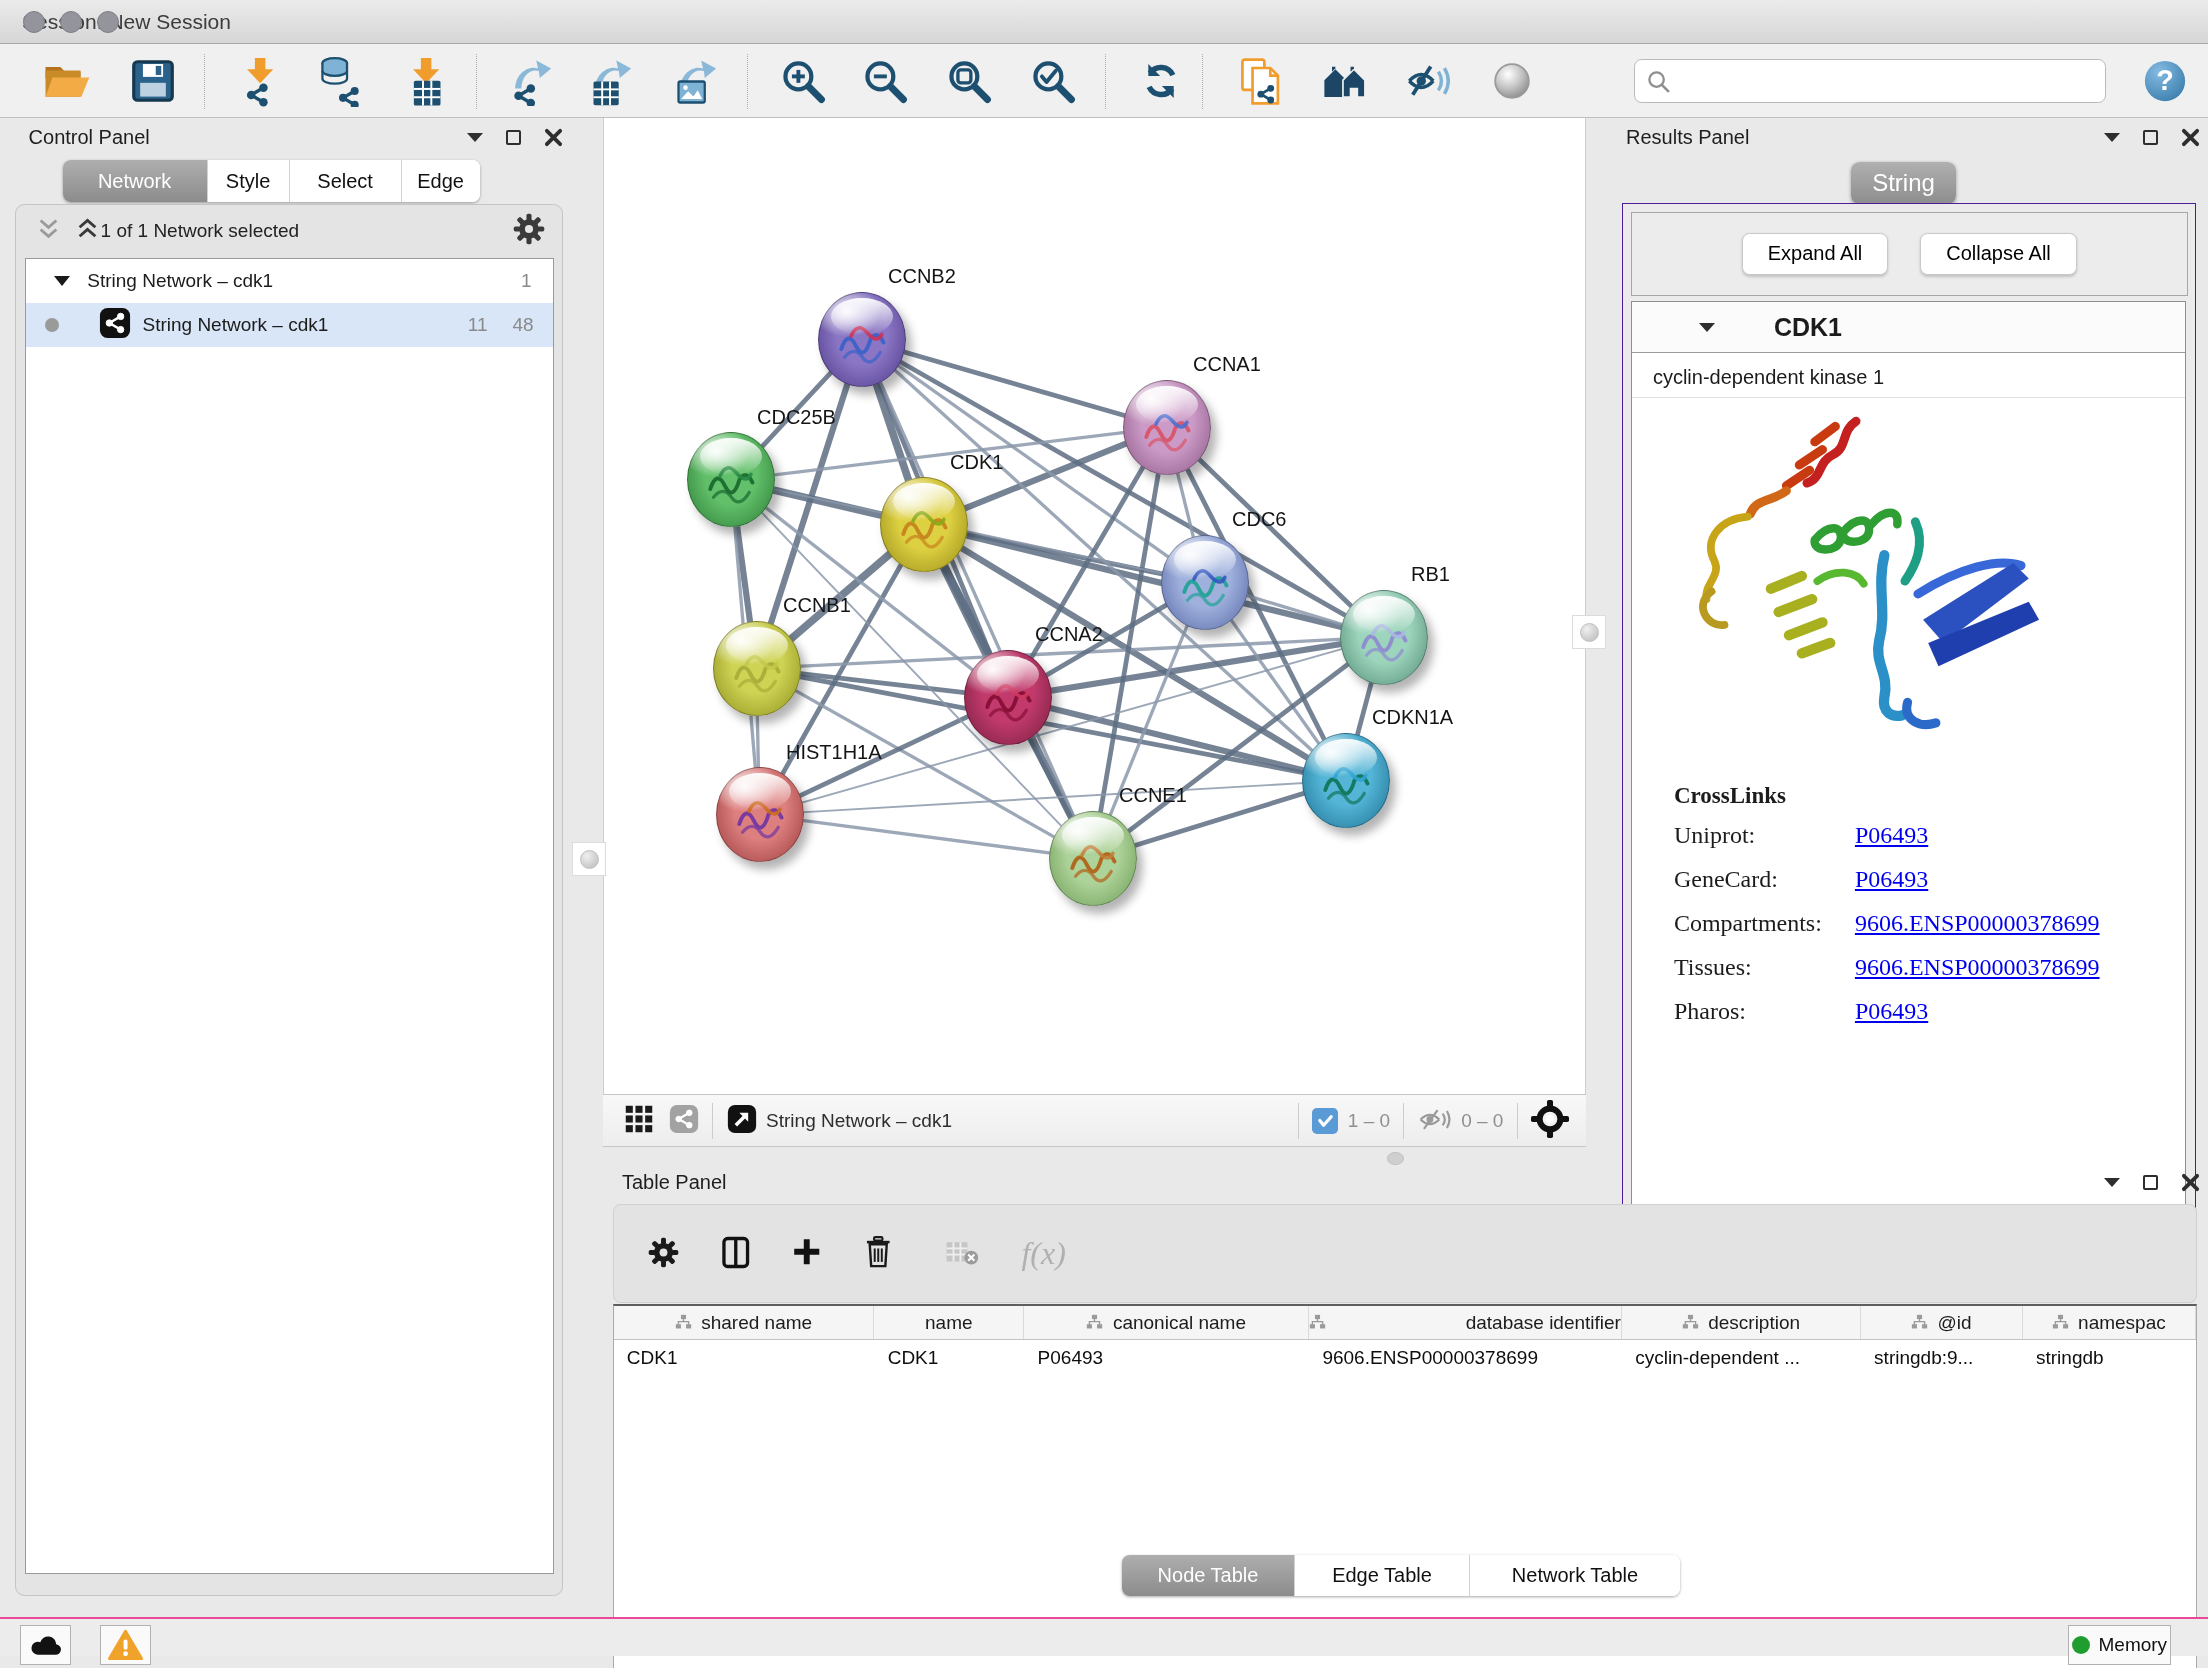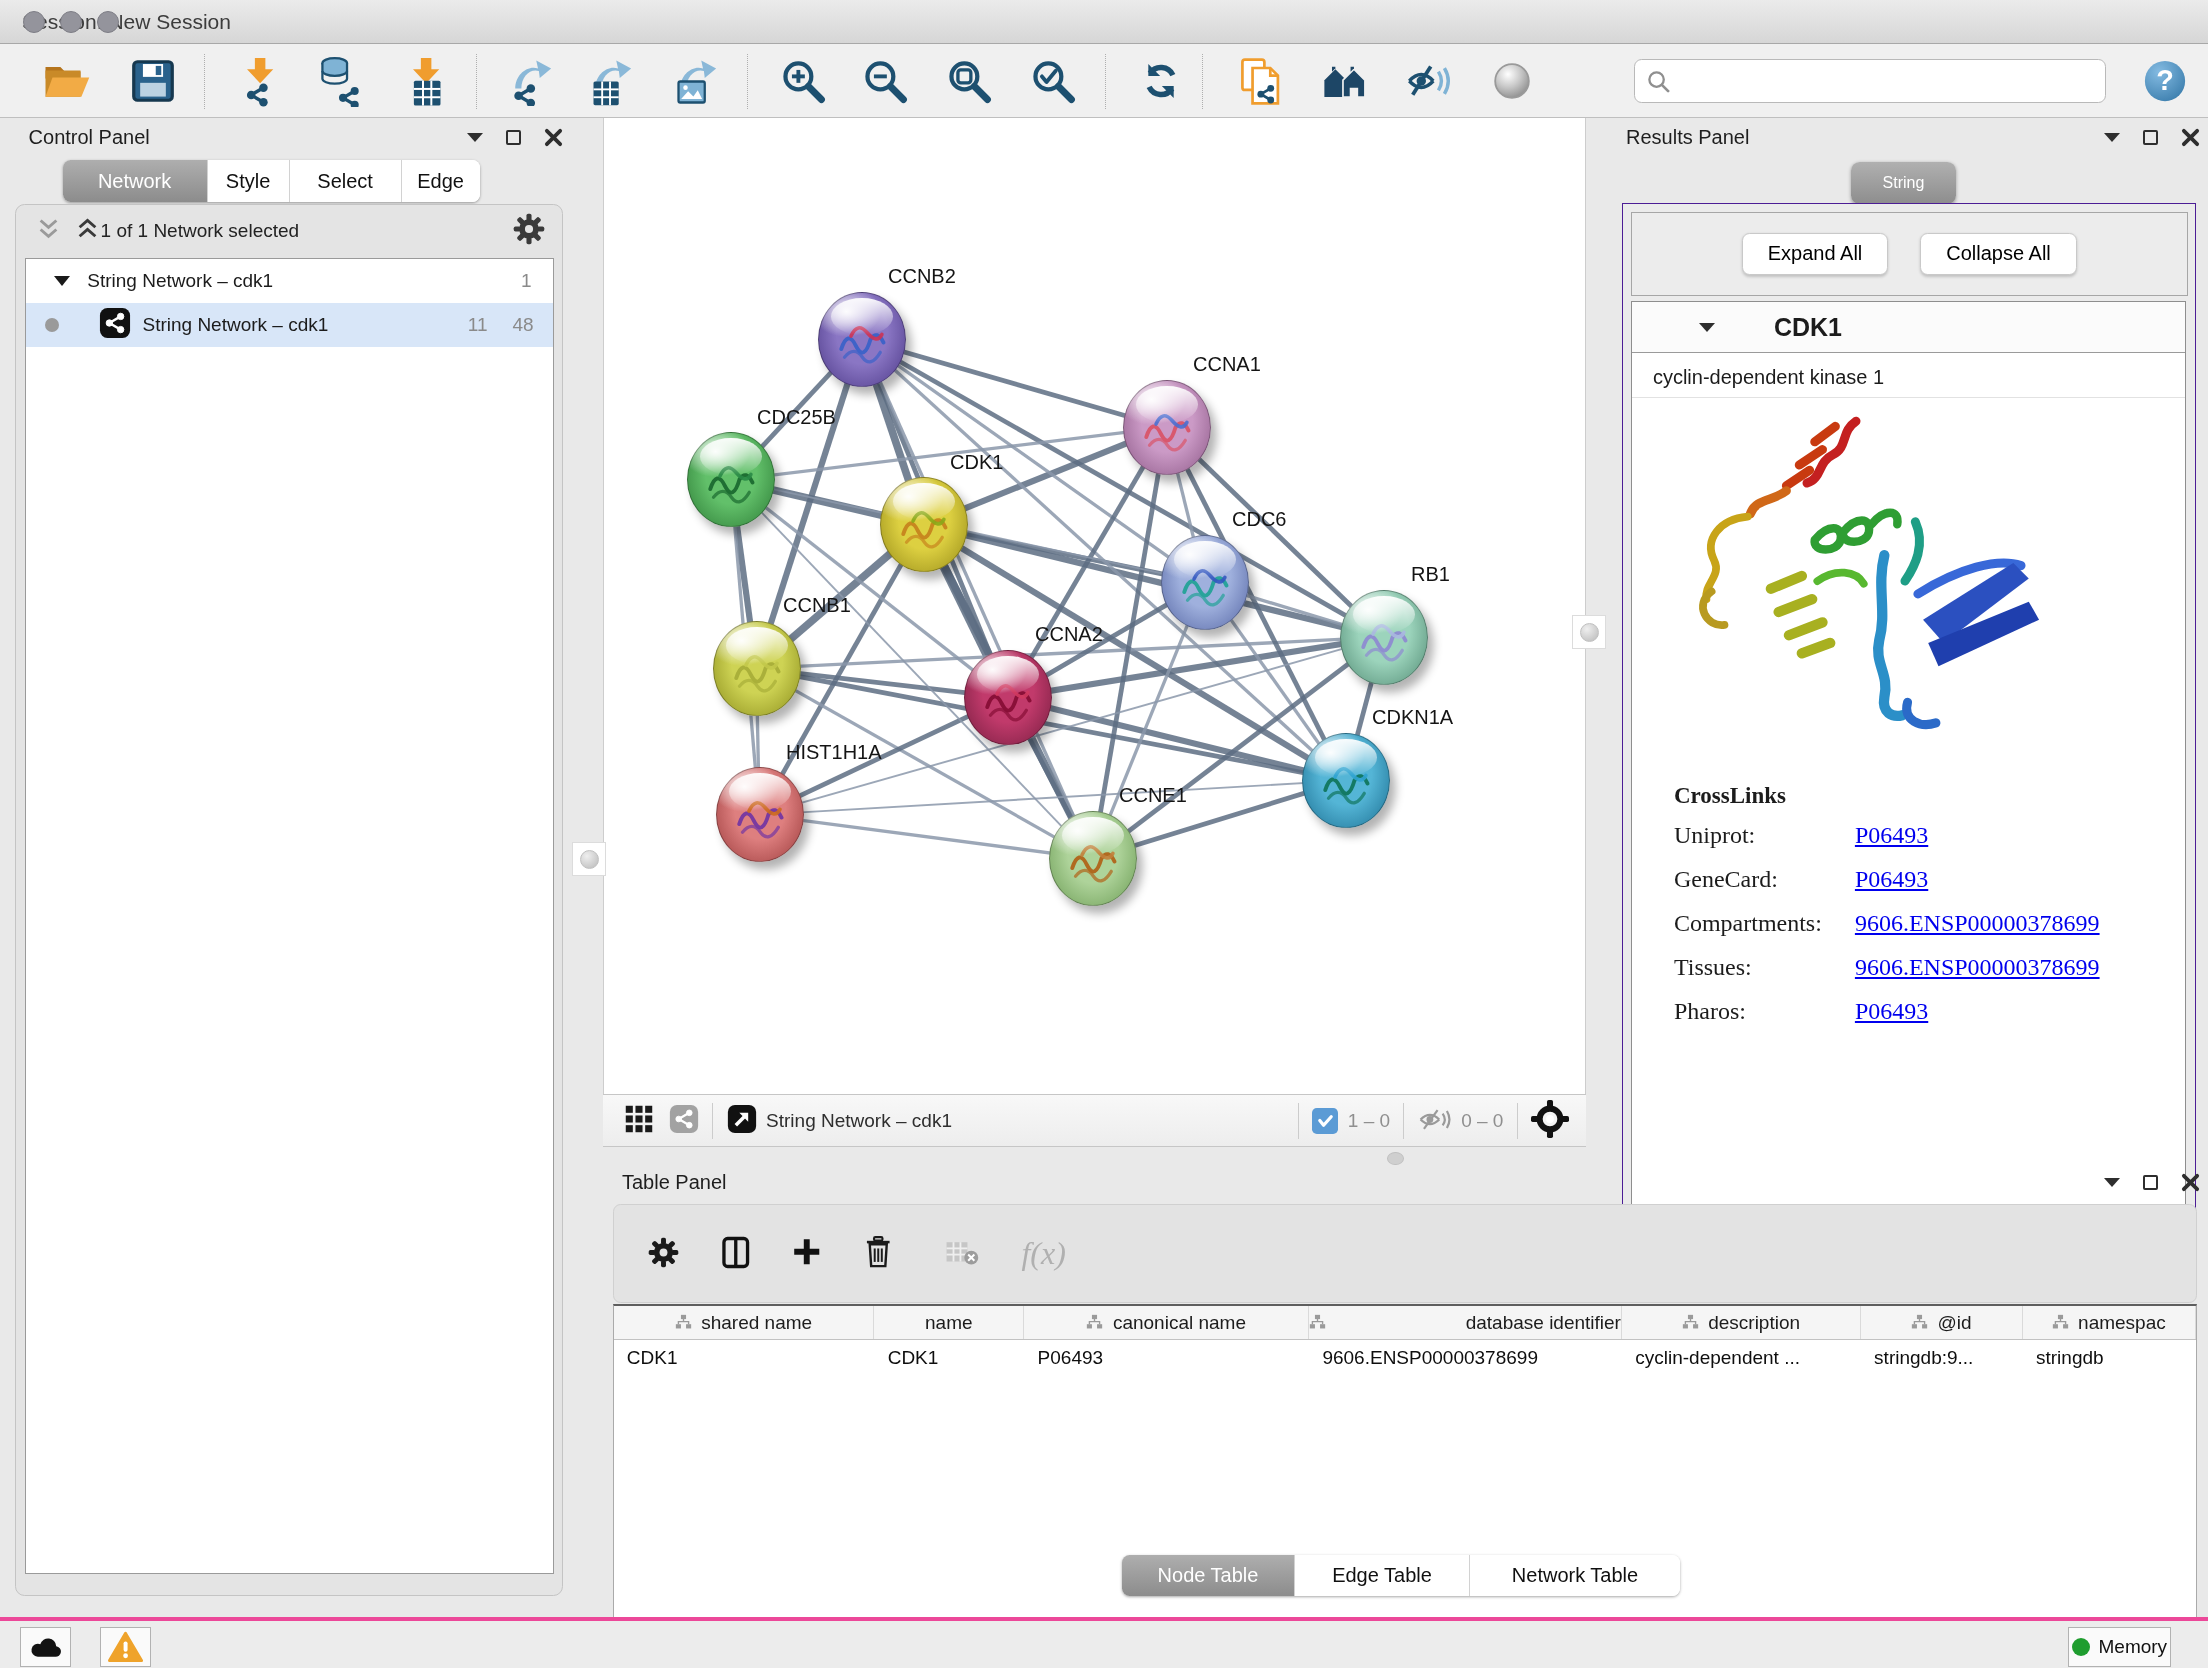--- a/index.html
+++ b/index.html
@@ -74,21 +74,21 @@
   .split-handle { position:absolute; width:34px; height:34px; background:#fff; border:1px solid #dcdcdc;
     display:flex; align-items:center; justify-content:center; }
   .split-handle .knob { width:19px; height:19px; border-radius:50%;
     background:radial-gradient(circle at 35% 30%, #efefef, #b9b9b9); border:1px solid #c0c0c0; }
   .split-oval { position:absolute; width:17px; height:13.3px; border-radius:50%;
     background:#cfcfcf; border:1px solid #c0c0c0; }
   
   .results-panel { position:absolute; left:1609px; top:118px; width:599px; height:1010px; }
   .string-tab { position:absolute; left:242px; top:44px; width:105px; height:42px;
     background:linear-gradient(#b0b0b0,#8d8d8d); color:#fff; border-radius:8.6px;
-    box-shadow:0 1.9px 3.8px rgba(0,0,0,.35); display:flex; align-items:center; justify-content:center; font-size:16px; }
+    box-shadow:0 1.9px 3.8px rgba(0,0,0,.35); display:flex; align-items:center; justify-content:center; font-size:24px; }
   .results-box { position:absolute; left:13.3px; top:85px; width:574px; height:1091px;
     background:#ebebeb; border:1px solid #4c1d95; }
   .expand-box { position:absolute; left:7.6px; top:7.6px; right:7.6px; height:84px;
     background:#ececec; border:1px solid #a6a6a6; display:flex; align-items:center; justify-content:center; gap:32px; }
   .btn-white { background:#fff; border:1px solid #c9c9c9; border-radius:7.6px;
     box-shadow:0 1.9px 2.9px rgba(0,0,0,.18); font-size:20px; padding:8.6px 25px; cursor:pointer;
     font-family:"Liberation Sans",sans-serif; }
   .protein-card { position:absolute; left:7.6px; right:9.5px; top:97px; bottom:9.5px;
     background:#fff; border:1.9px solid #8e8e8e; }
   .pc-header { height:51px; border-bottom:1px solid #9a9a9a; background:#fbfbfb;
@@ -110,22 +110,22 @@
   .tp-tablebox { position:absolute; left:9.5px; right:11.4px; top:141px; height:441px; background:#fff;
     border:1px solid #aaa; border-top:2.9px solid #5e5e5e; }
   .tp-head { display:flex; height:34px; background:#f5f5f5; border-bottom:1px solid #c2c2c2; }
   .th { display:flex; align-items:center; justify-content:center; gap:9.5px; font-size:19px;
     color:#1c1c1c; border-right:1px solid #dadada; overflow:hidden; white-space:nowrap; }
   .tp-row { display:flex; height:35px; }
   .td { font-size:19px; color:#0e0e0e; padding-left:13.3px; display:flex; align-items:center;
     overflow:hidden; white-space:nowrap; }
   .tp-tabs { position:absolute; left:519px; top:392px; height:41px; }
   
-  .status-bar { position:absolute; left:0; top:1617px; width:2208px; height:51px;
-    background:#ececec; border-top:4px solid #ec4899; }
+  .status-bar { position:absolute; left:0; top:1617px; width:2208px; height:39px;
+    background:#ececec; border-top:2px solid #ec4899; }
   .sb-btn { position:absolute; top:5.7px; height:40px; background:#fafafa; border:1.9px solid #b2b2b2;
     display:flex; align-items:center; justify-content:center; cursor:pointer; }
   .mem-dot { width:18px; height:18px; border-radius:50%; background:#1f9d2f; margin-right:8.6px; }
   .mem-label { font-size:19px; color:#111; }
 </style>
 </head>
 <body>
 
 <div class="titlebar">
   <div class="traffic">

